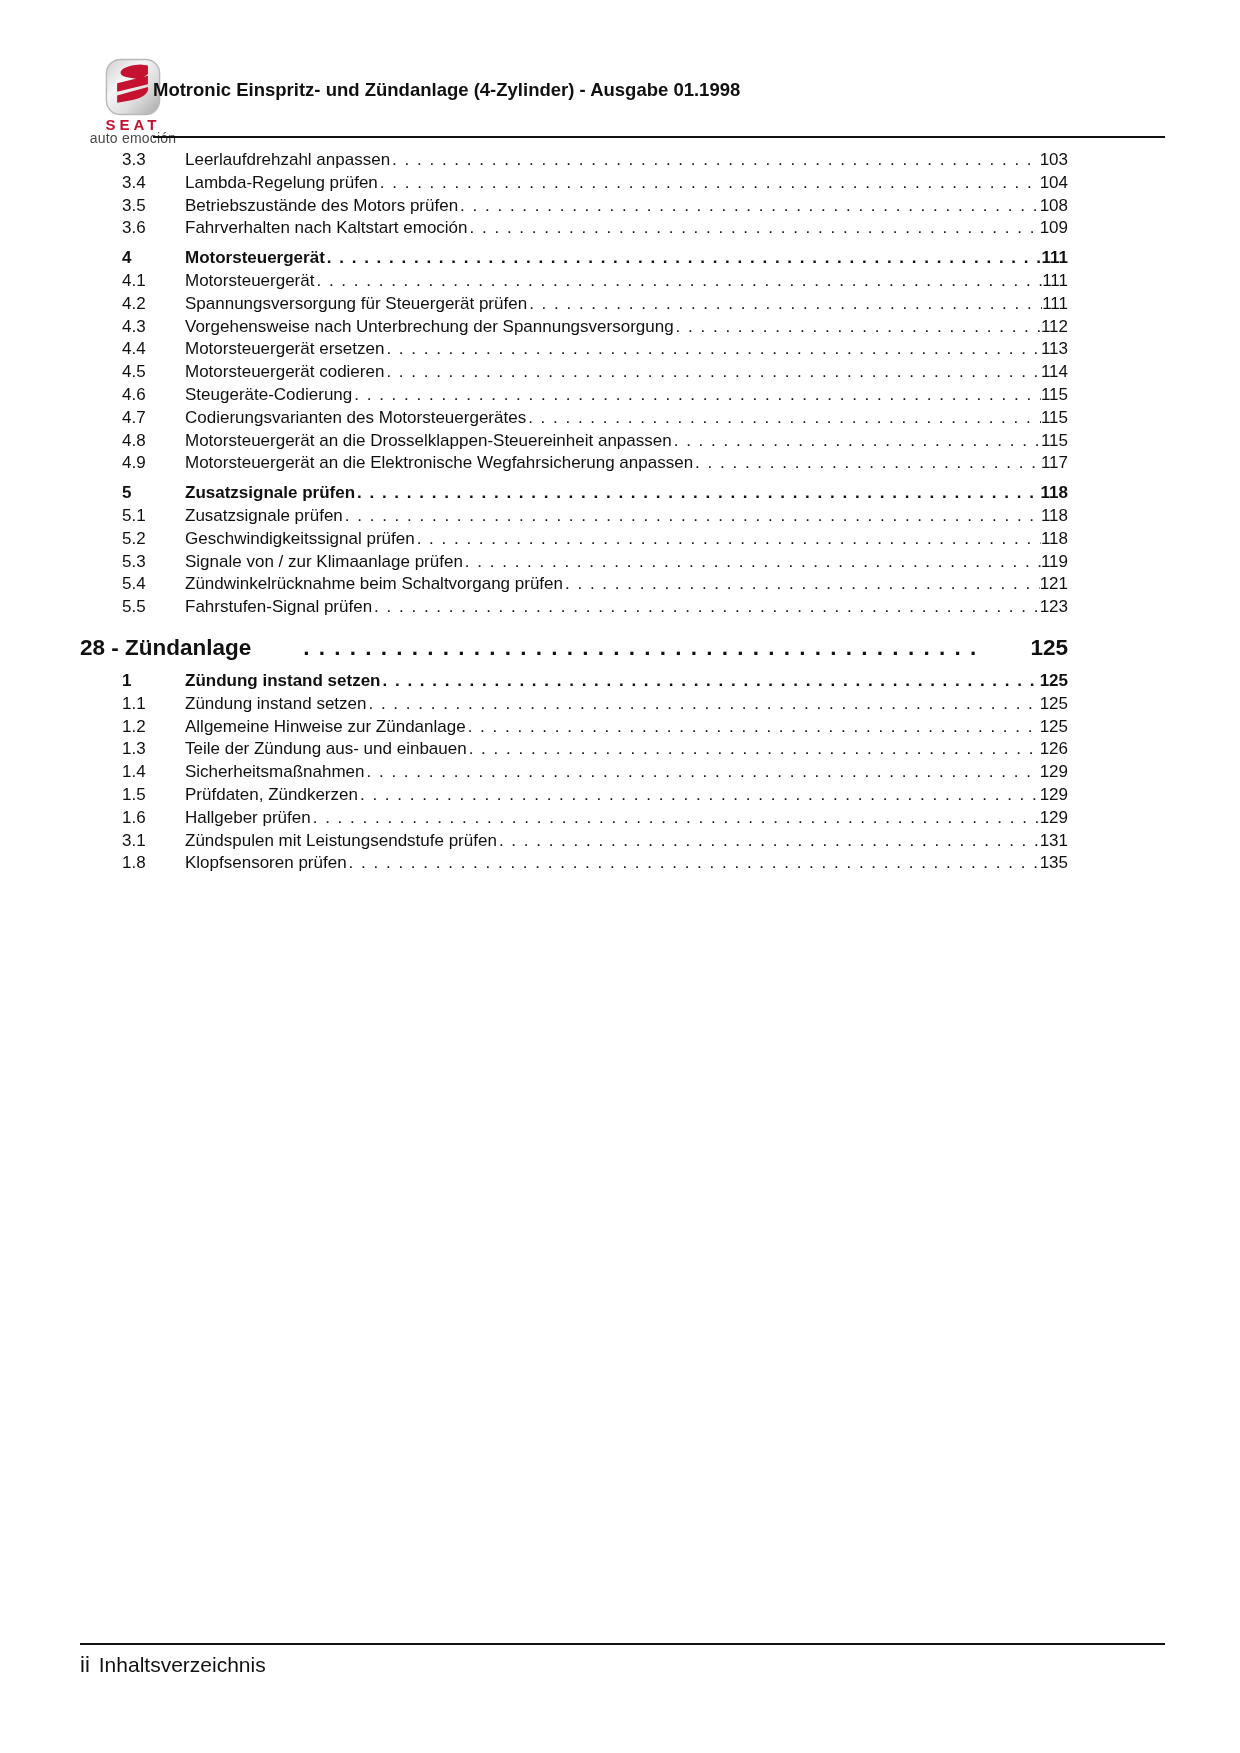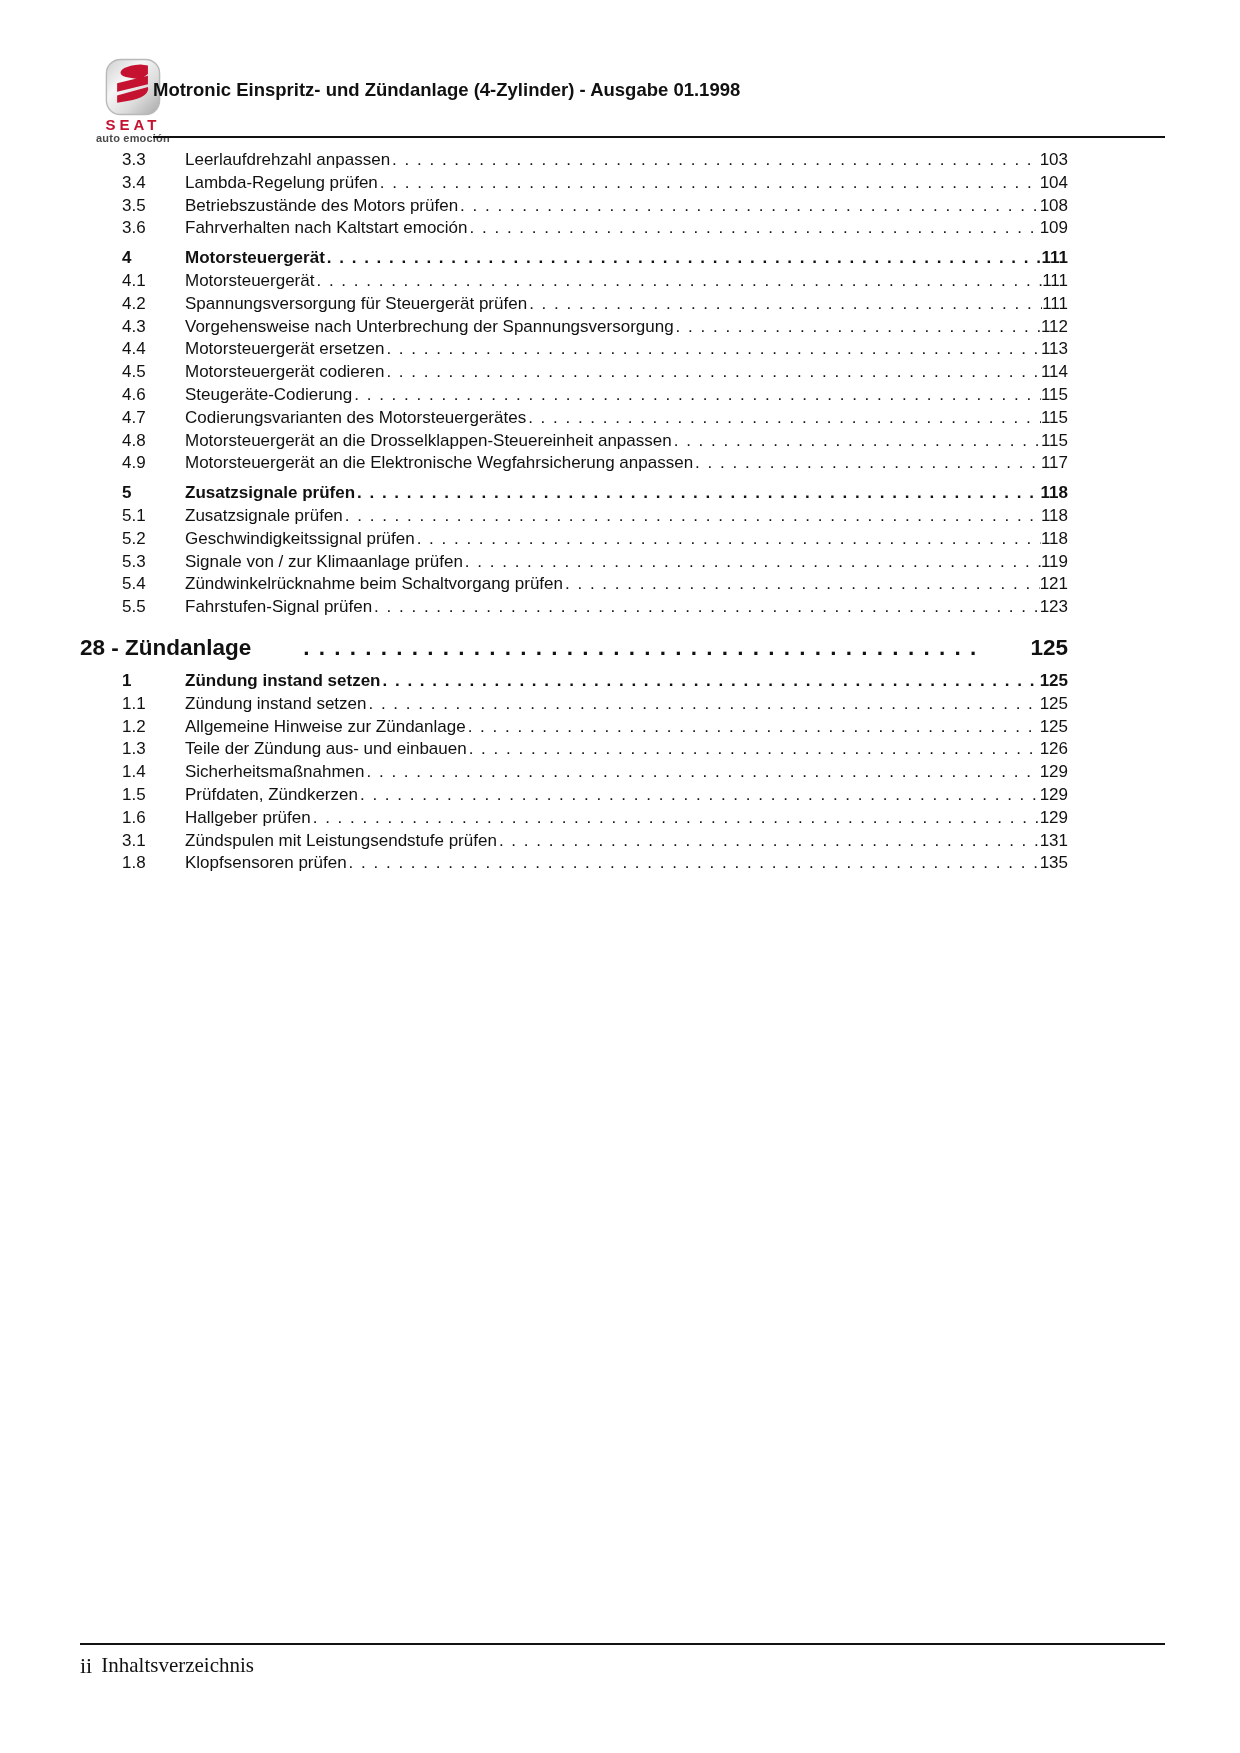--- a/index.html
+++ b/index.html
@@ -4,21 +4,21 @@
 <style>
   * { margin:0; padding:0; box-sizing:border-box; }
   html,body { width:1240px; height:1753px; background:#ffffff; overflow:hidden; }
   body { font-family:"Liberation Sans","DejaVu Sans",sans-serif; color:#111; position:relative; }
 
   
   .header { position:absolute; left:0; top:0; width:1240px; }
   .logo-block { position:absolute; left:78px; top:58px; width:110px; text-align:center; }
   .logo-badge { width:56px; height:58px; margin:0 auto; display:block; }
   .logo-word { font-size:15px; font-weight:bold; letter-spacing:4px; line-height:15px; margin-top:1px; }
-  .logo-tagline { font-size:11px; color:#4a4a4a; line-height:12px; letter-spacing:0.2px;font-weight:bold; }
+  .logo-tagline { font-size:14px; color:#4a4a4a; line-height:12px; letter-spacing:0.2px; }
   .header-titles { position:absolute; left:153px; top:76px; width:1010px; }
   .header-title-line { font-size:18.5px; font-weight:bold; line-height:27px; white-space:nowrap; }
   .header-rule { position:absolute; left:153px; top:136px; width:1012px; border-top:2.5px solid #111; }
 
   
   .toc { position:absolute; left:80px; top:149px; width:988px; }
   .toc-row { display:flex; align-items:baseline; font-size:17px; line-height:22.8px; white-space:nowrap; }
   .toc-num { flex:0 0 63px; margin-left:42px; }
   .toc-title { flex:0 0 auto; padding-right:2px; }
   .toc-dots { flex:1 1 auto; overflow:hidden; }
@@ -26,21 +26,21 @@
     content:". . . . . . . . . . . . . . . . . . . . . . . . . . . . . . . . . . . . . . . . . . . . . . . . . . . . . . . . . . . . . . . . . . . . . . . . . . . . . . . . . . . . . . . . . . . . . . . . . . . . . . . . . . . . . . . . . . . .";
     letter-spacing:1.5px;
   }
   .toc-page { flex:0 0 auto; }
   .toc-row.section { font-weight:bold; margin-top:7px; }
   .toc-row.chapter { font-weight:bold; font-size:22.5px; line-height:30px; margin-top:14px; margin-bottom:5px;gap:48px; }
   .toc-row.chapter .toc-title { padding-right:4px; }
 
   
   .footer { position:absolute; left:80px; top:1643px; width:1085px; border-top:2.5px solid #111; }
-  .footer-inner { display:flex; align-items:flex-end; padding-top:8px;font-family:Liberation Serif, serif; }
+  .footer-inner { display:flex; align-items:flex-end; padding-top:8px; }
   .footer-page { font-size:22px; line-height:24px; }
   .footer-label { font-size:21px; margin-left:9px; }
 </style>
 </head>
 <body>
 
 <div class="header">
   <div class="logo-block">
     <svg class="logo-badge" viewBox="0 0 60 62" xmlns="http://www.w3.org/2000/svg">
       <defs>

